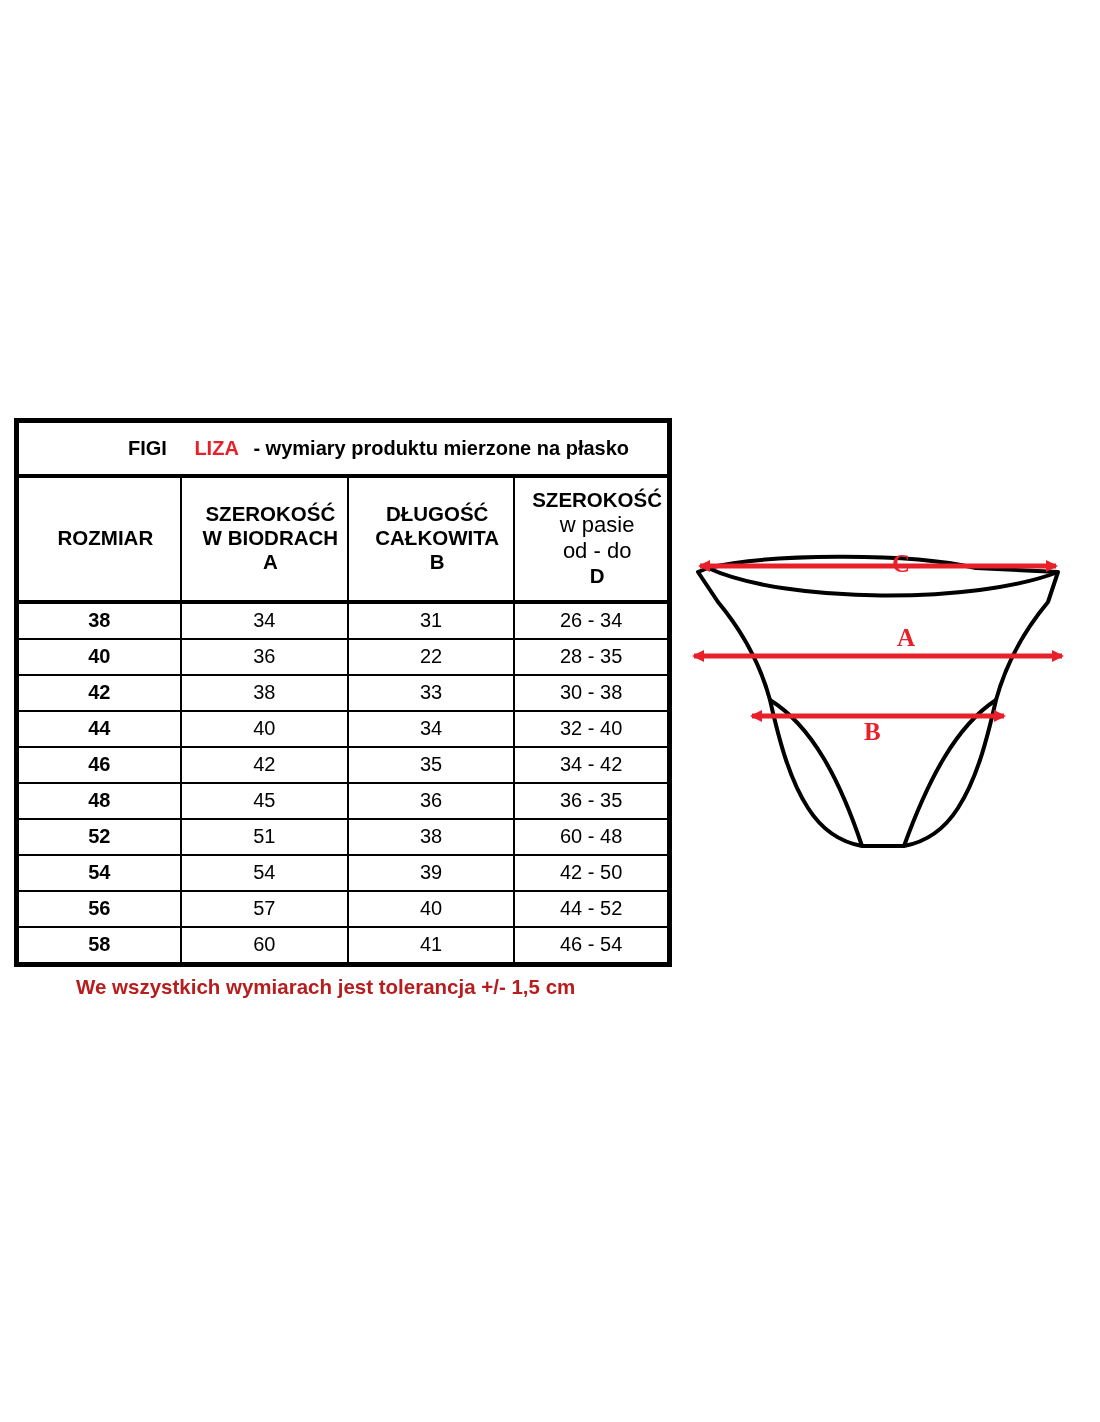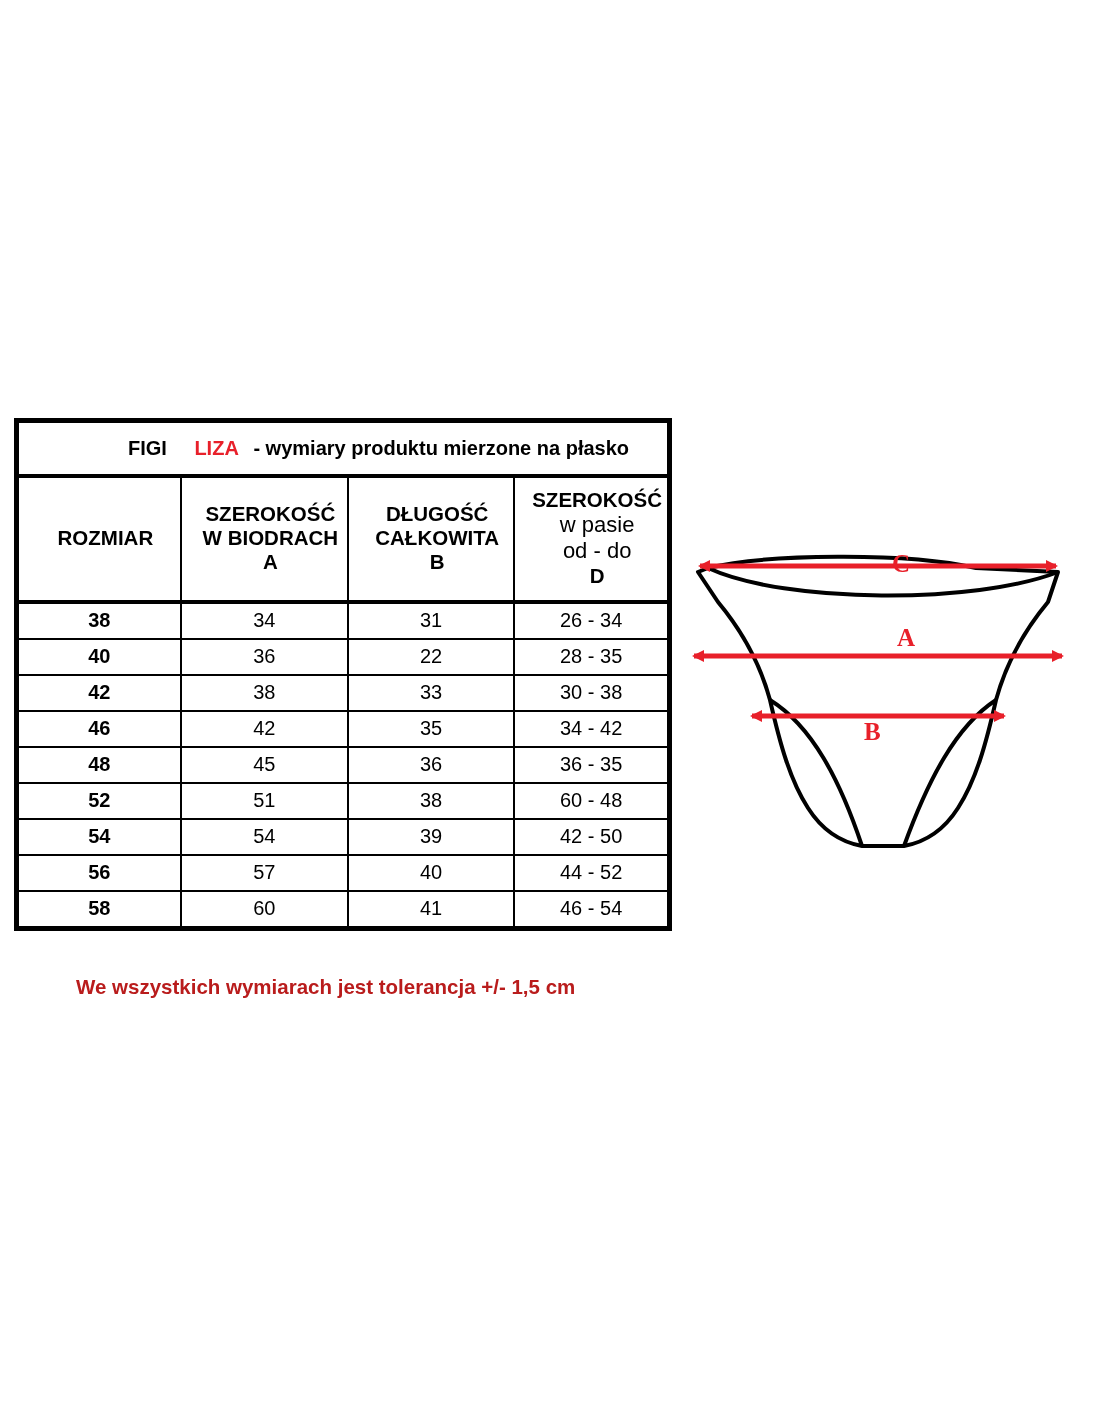--- a/index.html
+++ b/index.html
@@ -190,20 +190,26 @@
           <td class="c-size">40</td>
           <td>36</td>
           <td>22</td>
           <td>28 - 35</td>
         </tr>
         <tr>
           <td class="c-size">42</td>
           <td>38</td>
           <td>33</td>
           <td>30 - 38</td>
+        </tr>
+        <tr>
+          <td class="c-size">44</td>
+          <td>40</td>
+          <td>34</td>
+          <td>32 - 40</td>
         </tr>
         <tr>
           <td class="c-size">46</td>
           <td>42</td>
           <td>35</td>
           <td>34 - 42</td>
         </tr>
         <tr>
           <td class="c-size">48</td>
           <td>45</td>

